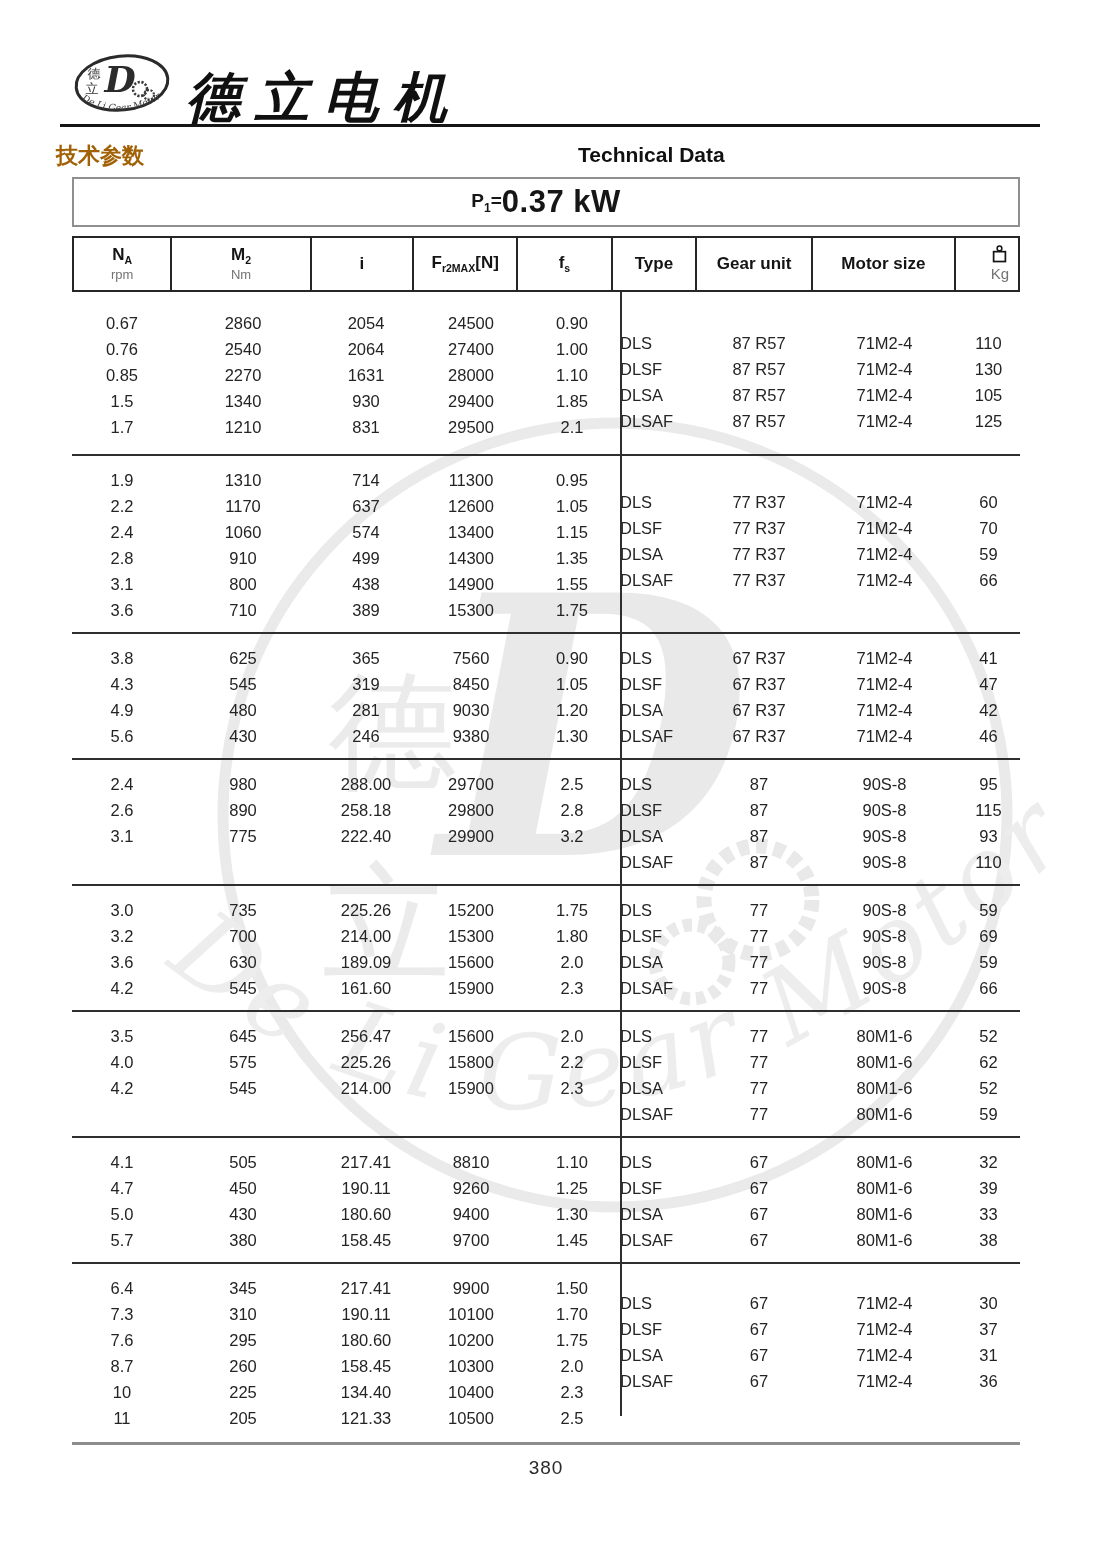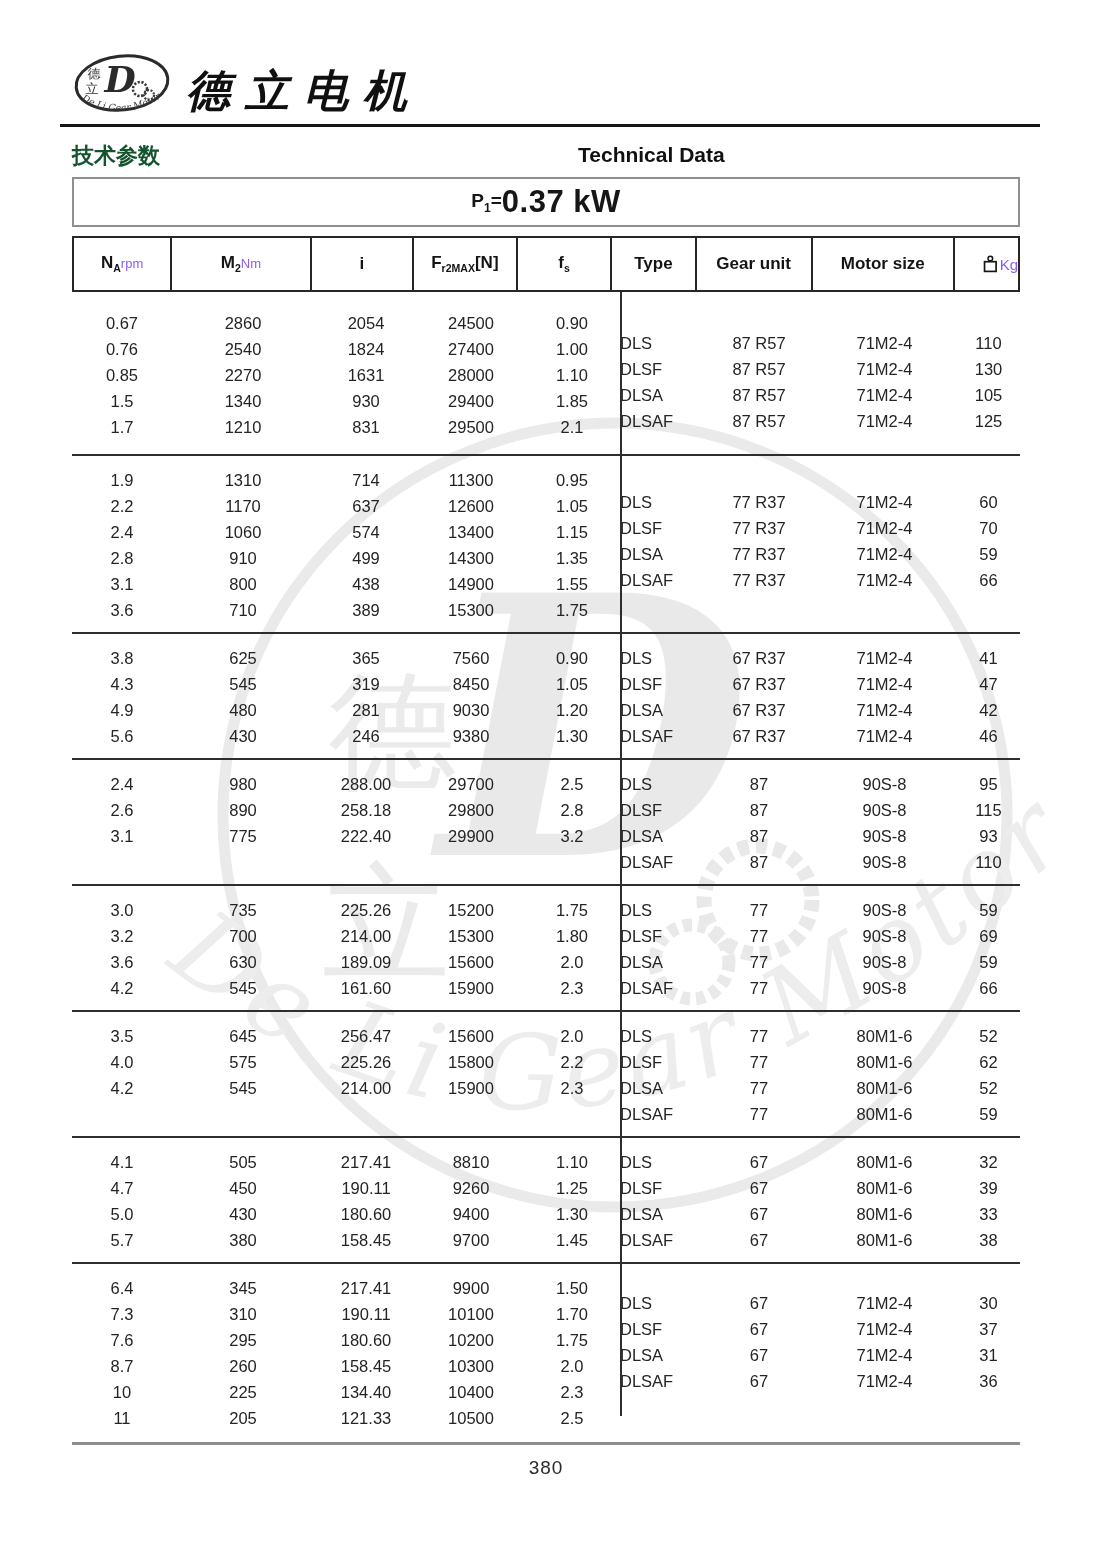--- a/index.html
+++ b/index.html
@@ -4,41 +4,41 @@
 <style>
   html,body { margin:0; padding:0; background:#fff; }
   .page { position:relative; width:1100px; height:1555px; background:#ffffff;
           font-family:"Liberation Sans", sans-serif; color:#1e1e1e; overflow:hidden; }
   .wm { position:absolute; left:0; top:0; z-index:0; pointer-events:none; }
   .content { position:relative; z-index:1; }
 
   
   .logo { position:absolute; left:70px; top:50px; width:104px; height:74px; }
   .company-name { position:absolute; left:186px; top:62px; font-family:"DejaVu Serif", serif;
-                  font-weight:bold; font-style:italic; font-size:44px; letter-spacing:15px; color:#101010; }
+                  font-weight:bold; font-style:italic; font-size:54px; letter-spacing:15px; color:#101010; }
   .header-rule { position:absolute; left:60px; top:124px; width:980px; height:3px; background:#151515; }
 
-  .section-cn { position:absolute; left:72px; top:141px; font-size:22px; font-weight:bold; color:#14532d;text-align:center; }
+  .section-cn { position:absolute; left:56px; top:141px; font-size:22px; font-weight:bold; color:#a16207;text-align:center; }
   .section-en { position:absolute; left:578px; top:143px; font-size:21px; font-weight:bold; color:#111; }
 
   .power-box { position:absolute; left:72px; top:177px; width:948px; height:50px; box-sizing:border-box;
                border:2px solid #8f8f8f; display:flex; align-items:center; justify-content:center; background:transparent; }
   .p-sym { font-size:19px; font-weight:bold; color:#161616; }
   .p-sym sub { font-size:64%; }
   .p-val { font-size:31px; font-weight:bold; color:#161616; letter-spacing:0.5px; }
 
   
   .dtable { position:absolute; left:72px; top:236px; width:948px; }
   .thead { display:flex; height:56px; box-sizing:border-box; border:2px solid #262626; background:transparent; }
-  .hcell { display:flex; flex-direction:row; align-items:center; justify-content:center;
+  .hcell { display:flex; flex-direction:column; align-items:center; justify-content:center;
            border-right:2px solid #262626; box-sizing:border-box; line-height:1.15; }
   .hcell:last-child { border-right:none;padding-left:26px; }
   .h-main { font-size:17px; font-weight:bold; color:#141414; white-space:nowrap; }
   .h-main sub { font-size:62%; }
-  .h-unit { font-size:13px; color:#8b5cf6; margin-top:1px; }
+  .h-unit { font-size:13px; color:#737373; margin-top:1px; }
   .hc0{width:100px;} .hc1{width:142px;} .hc2{width:104px;} .hc3{width:106px;} .hc4{width:96px;}
   .hc5{width:86px;}  .hc6{width:118px;} .hc7{width:145px;} .hc8{width:63px;}
 
   .tbody { position:relative; }
   .tbody::after { content:""; position:absolute; left:548px; top:0; bottom:24px; width:2px; background:#2e2e2e; }
   .group { display:flex; align-items:flex-start; padding:11px 0 9px 0; border-bottom:2px solid #2e2e2e; }
   .group:first-child { padding-top:18px; padding-bottom:14px; }
   .group:last-child { border-bottom:none; }
   .perf { width:548px; }
   .prow { display:flex; height:26px; align-items:center;justify-content:space-between; }
@@ -139,21 +139,21 @@
               <div class="prow">
                 <div class="pc pc0">0.67</div>
                 <div class="pc pc1">2860</div>
                 <div class="pc pc2">2054</div>
                 <div class="pc pc3">24500</div>
                 <div class="pc pc4">0.90</div>
               </div>
               <div class="prow">
                 <div class="pc pc0">0.76</div>
                 <div class="pc pc1">2540</div>
-                <div class="pc pc2">1824</div>
+                <div class="pc pc2">2064</div>
                 <div class="pc pc3">27400</div>
                 <div class="pc pc4">1.00</div>
               </div>
               <div class="prow">
                 <div class="pc pc0">0.85</div>
                 <div class="pc pc1">2270</div>
                 <div class="pc pc2">1631</div>
                 <div class="pc pc3">28000</div>
                 <div class="pc pc4">1.10</div>
               </div>

